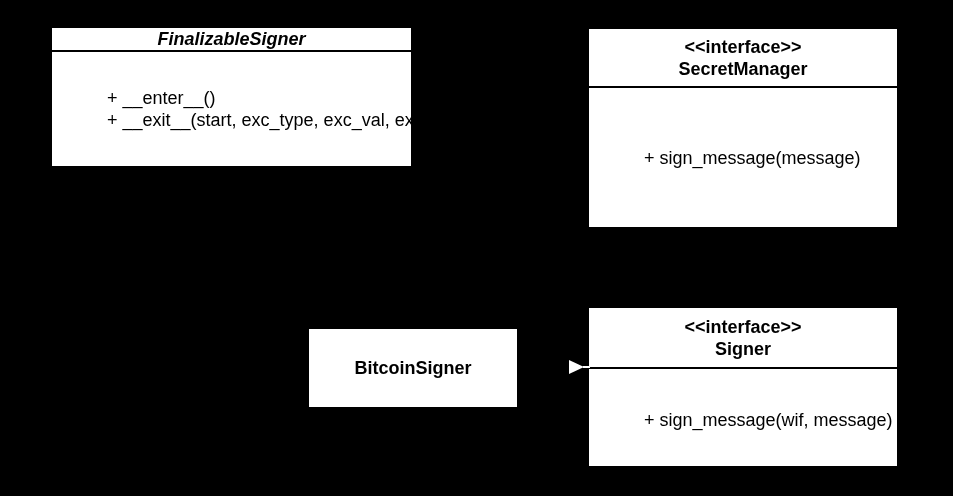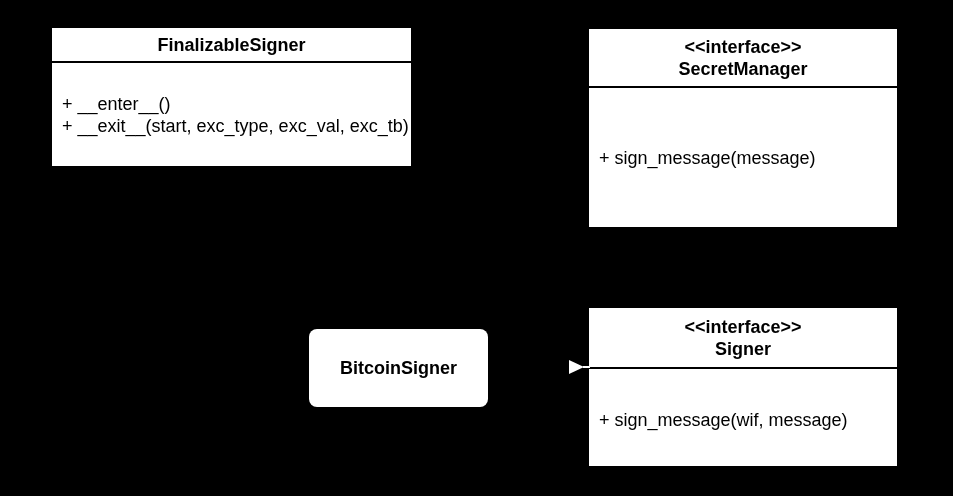--- a/index.html
+++ b/index.html
@@ -41,28 +41,29 @@
   }
   .uml-methods {
     flex: 1 1 auto;
     display: flex;
     flex-direction: column;
     justify-content: center;
     font-size: 18px;
     line-height: 22px;
     padding-left: 10px;
     white-space: nowrap;
+    margin-left: 45px;
   }
   
   .box-finalizable { left: 52px;  top: 28px;  width: 359px; height: 138px; }
-  .box-finalizable .uml-title { height: 33px; }
+  .box-finalizable .uml-title { height: 22px; font-style: italic; }
   .box-secretmanager { left: 589px; top: 29px;  width: 308px; height: 198px; }
   .box-secretmanager .uml-title { height: 57px; }
-  .box-bitcoinsigner { left: 309px; top: 329px; width: 179px; height: 78px;
-    align-items: center; justify-content: center; border-radius: 8px; }
+  .box-bitcoinsigner { left: 309px; top: 329px; width: 208px; height: 78px;
+    align-items: center; justify-content: center; }
   .box-bitcoinsigner .uml-title { height: 100%; }
   .box-signer { left: 589px; top: 308px; width: 308px; height: 158px; }
   .box-signer .uml-title { height: 59px; }
   .box-signer .uml-methods { padding-top: 4px; }
   
   .realization-arrowhead {
     position: absolute;
     left: 569px;
     top: 360px;
     width: 0;

